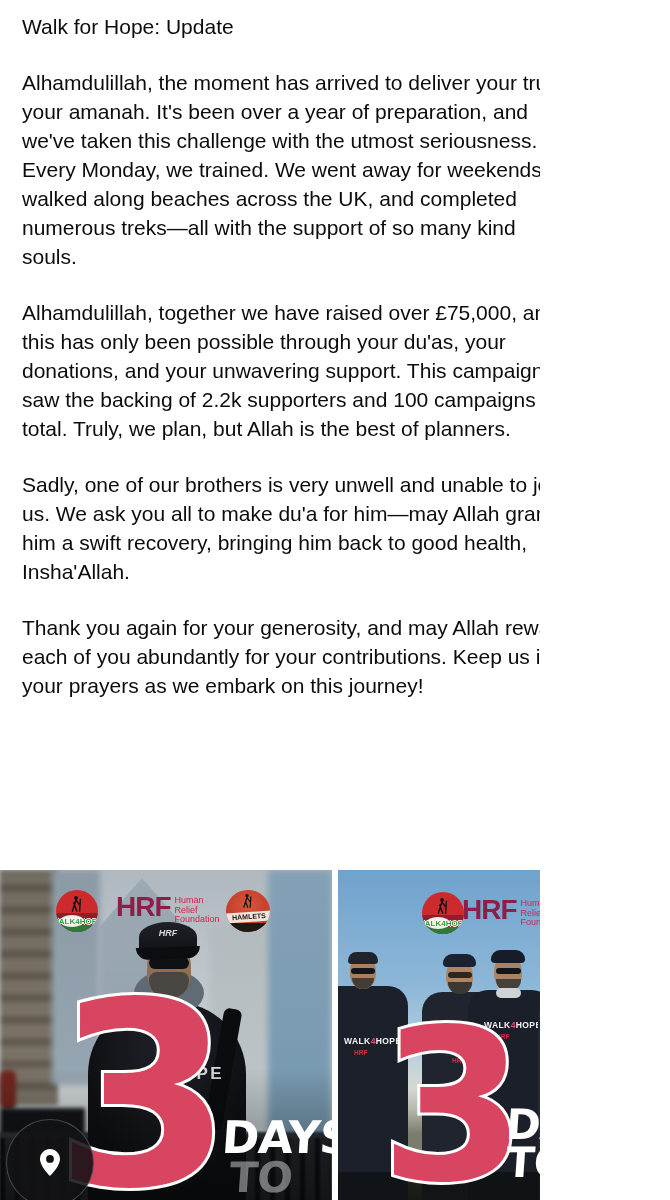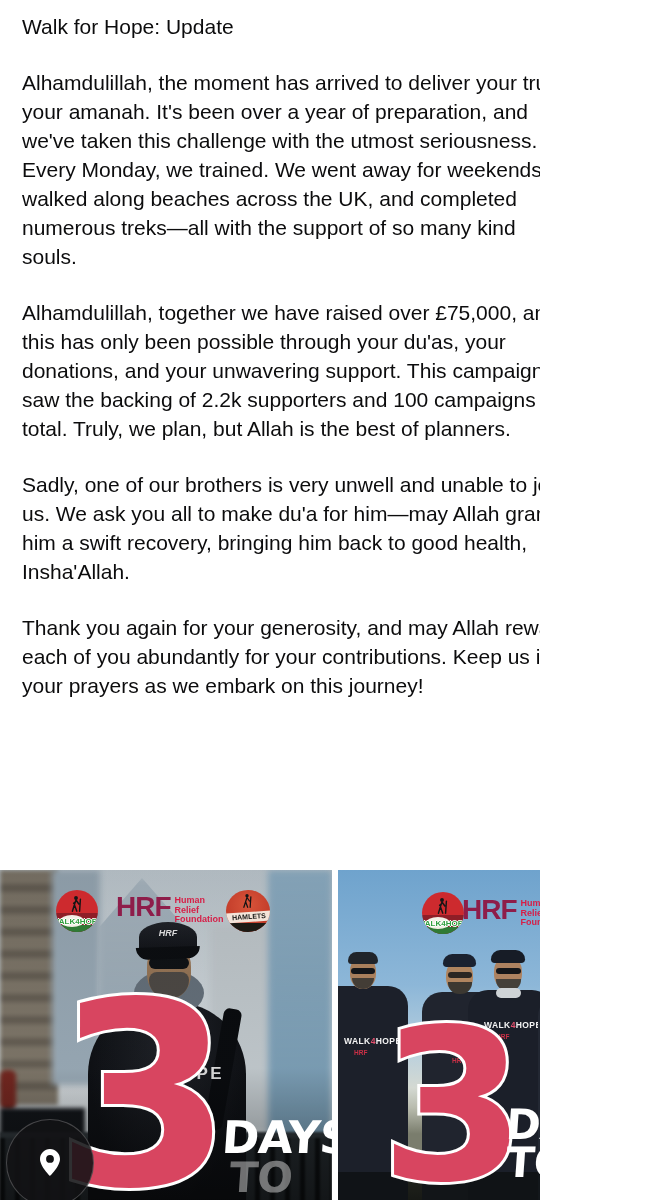--- a/index.html
+++ b/index.html
@@ -78,21 +78,21 @@
   .w4h-circle{position:relative;width:42px;height:42px;border-radius:50%;overflow:hidden;
               background:linear-gradient(180deg,#cd2a2e 0 55%,#8e1e27 55% 100%);}
   .w4h-hill{position:absolute;bottom:5px;left:4px;width:24px;height:12px;background:#f3efe6;border-radius:50%;}
   .w4h-grass{position:absolute;bottom:0;left:0;width:42px;height:7px;background:#2f7a35;}
   .w4h-hiker{position:absolute;left:12px;top:5px;}
   .w4h-text{position:absolute;left:-17px;top:27px;width:76px;text-align:center;
             font-size:8px;font-weight:800;color:#2f9e3c;
             text-shadow:0 0 1px #fff,1px 0 #fff,-1px 0 #fff,0 1px #fff,0 -1px #fff;}
   .hrf-logo{display:flex;align-items:flex-start;}
   .hrf-letters{font-size:28px;line-height:26px;font-weight:800;letter-spacing:-1px;color:#8e1d4a;}
-  .hrf-name{margin-left:4px;padding-top:2px;font-size:9px;line-height:9.5px;font-weight:700;
+  .hrf-name{margin-left:4px;padding-top:2px;font-size:9px;line-height:9.5px;font-weight:400;
             color:#d61f47;white-space:pre-line;}
   .ham-circle{position:relative;width:44px;height:42px;border-radius:50%;overflow:hidden;
               background:radial-gradient(circle at 50% 35%,#d8543a,#c03a28 75%);}
   .ham-trees{position:absolute;bottom:0;left:0;width:44px;height:9px;background:#1d1a14;}
   .ham-hiker{position:absolute;left:14px;top:3px;}
   .ham-band{position:absolute;left:-3px;top:22px;width:52px;height:10px;background:rgba(247,242,232,.92);
             transform:rotate(-4deg);text-align:center;font-size:7px;line-height:10px;font-weight:800;color:#161513;}
   .photo-left .logo-w4h{left:56px;top:20px;}
   .photo-left .logo-hrf{left:116px;top:24px;}
   .photo-left .logo-ham{left:226px;top:20px;}

